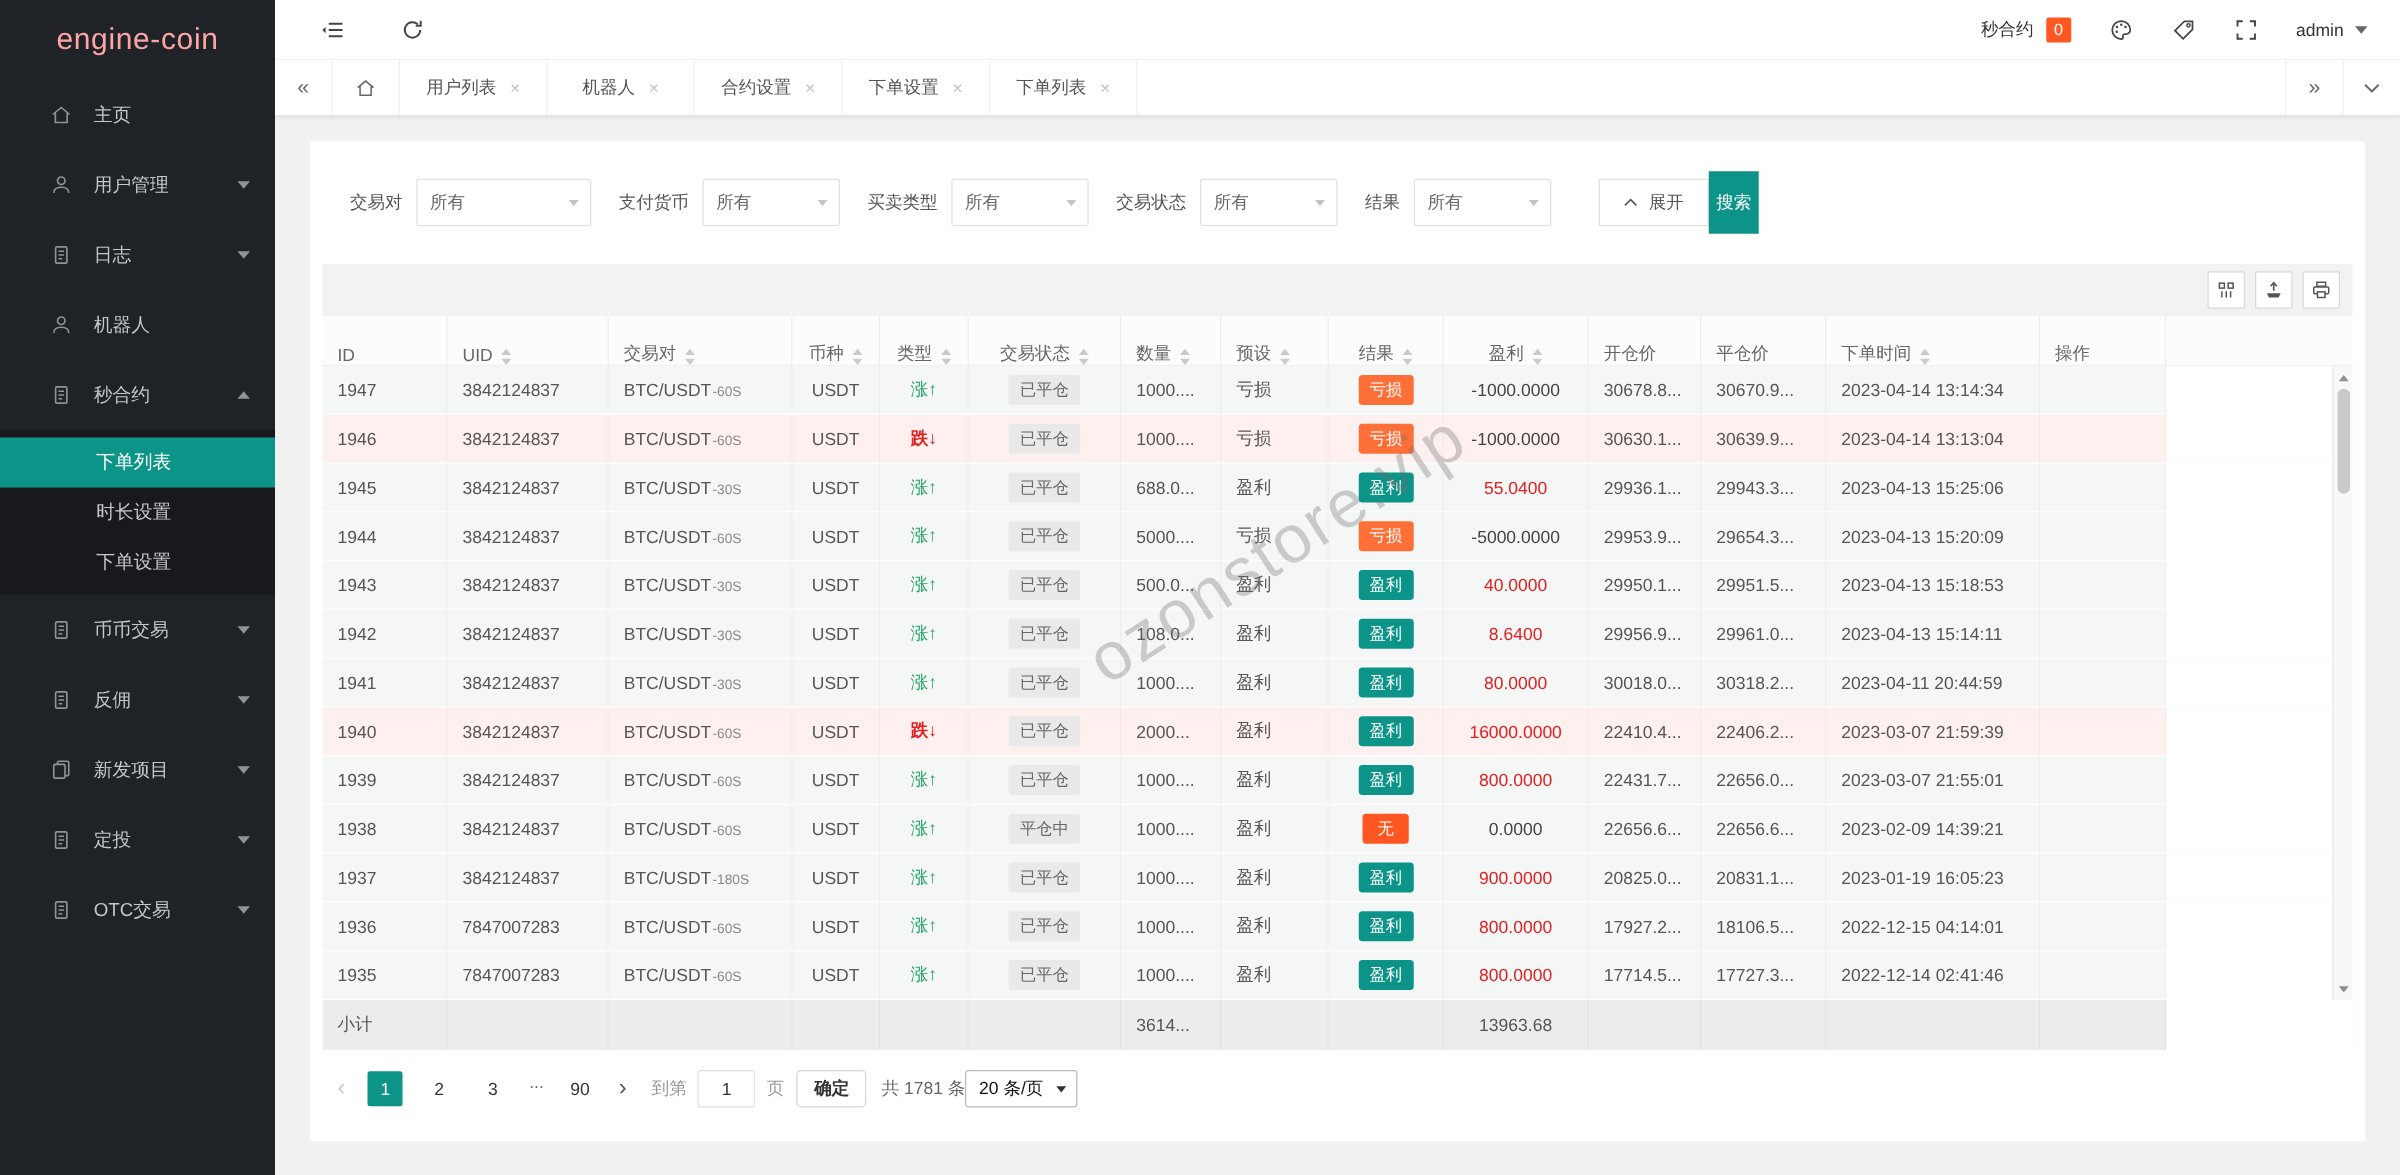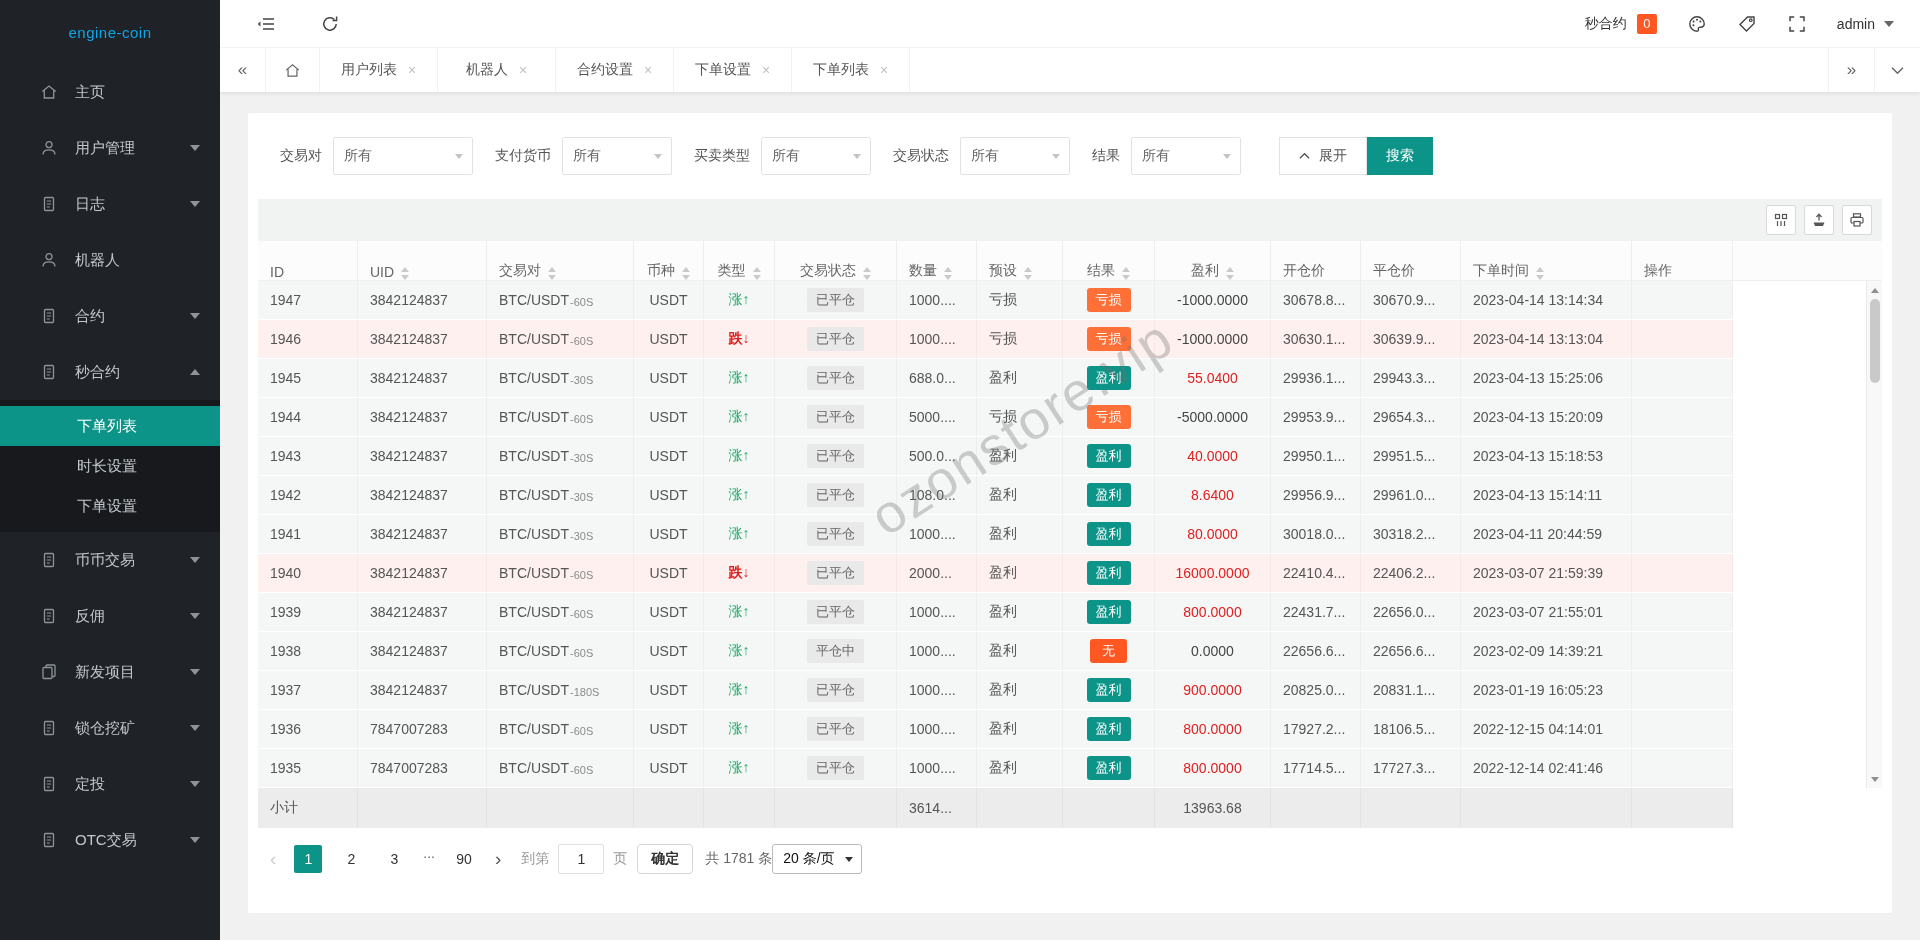--- a/index.html
+++ b/index.html
@@ -3,21 +3,21 @@
 <meta charset="utf-8">
 <style>
   *{box-sizing:border-box;margin:0;padding:0}
   html,body{width:1920px;height:940px;overflow:hidden}
   body{font-family:"Liberation Sans","DejaVu Sans",sans-serif;font-size:14px;color:#333;background:#f1f1f1}
   .icn{display:inline-flex;align-items:center;justify-content:center}
   .icn svg{width:100%;height:100%}
 
   
   .sidebar{position:fixed;left:0;top:0;bottom:0;width:220px;background:var(--sidebar-bg);z-index:10;overflow:hidden}
-  .logo{height:64px;display:flex;align-items:center;justify-content:center;color:#0ea5e9;font-size:15px;letter-spacing:.5px}
+  .logo{height:64px;display:flex;align-items:center;justify-content:center;color:#fca5a5;font-size:24px;letter-spacing:.5px}
   .side-item{height:56px;display:flex;align-items:center;padding:0 20px 0 40px;cursor:pointer;color:#c2c8cc;font-size:15px}
   .side-icn{width:18px;height:18px;margin-right:17px;color:#8d959b;flex:none}
   .side-label{flex:1}
   .caret{width:0;height:0;flex:none}
   .caret-down{border-left:5px solid transparent;border-right:5px solid transparent;border-top:6px solid #8d959b}
   .caret-up{border-left:5px solid transparent;border-right:5px solid transparent;border-bottom:6px solid #8d959b}
   .side-sub{background:var(--sidebar-sub-bg);padding:6px 0}
   .side-sub-item{height:40px;line-height:40px;padding-left:77px;font-size:15px;color:#c2c8cc;cursor:pointer}
   .side-sub-item.active{background:var(--accent);color:#fff}
 
@@ -46,21 +46,21 @@
 
   
   .filters{display:flex;align-items:center;margin-left:22px}
   .fgroup{display:flex;align-items:center;margin-right:22px}
   .flabel{color:#555;margin-right:11px;white-space:nowrap}
   .fselect{position:relative;width:110px;height:38px;border:1px solid #e2e2e2;border-radius:2px;background:#fff;display:flex;align-items:center;padding:0 24px 0 10px;color:#666;cursor:pointer}
   .fselect.wide{width:140px}
   .fselect .caret-down{position:absolute;right:9px;border-left-width:4px;border-right-width:4px;border-top:5px solid #c3c3c3}
   .btn-expand{height:38px;border:1px solid #e2e2e2;background:#fff;display:flex;align-items:center;gap:9px;padding:0 19px;color:#555;cursor:pointer;margin-left:16px;font-size:14px}
   .btn-expand .icn{width:11px;height:8px;color:#555}
-  .btn-search{height:38px;background:var(--accent);color:#fff;padding:0 19px;display:flex;align-items:center;cursor:pointer;border:none;font-size:14px}
+  .btn-search{height:50px;background:var(--accent);color:#fff;padding:0 6px;display:flex;align-items:center;cursor:pointer;border:none;font-size:14px}
 
   
   .table-wrap{margin-top:24px}
   .table-toolbar{height:42px;background:#f1f2f2;display:flex;align-items:center;justify-content:flex-end;gap:8px;padding-right:10px}
   .tool-btn{width:30px;height:30px;background:#fff;border:1px solid #d9d9d9;border-radius:2px;display:flex;align-items:center;justify-content:center;color:#555;cursor:pointer}
   .tool-btn .icn{width:16px;height:16px}
 
   .t-head{display:flex;height:40px;background:#fcfcfc;border-bottom:1px solid #efefef}
   .h-cell{display:flex;align-items:flex-end;padding-left:12px;color:#666;border-right:1px solid #ededed;white-space:nowrap;overflow:hidden}
   .h-cell.cc{justify-content:center;padding-left:0}
@@ -159,76 +159,56 @@
         </span>
         <span class="side-label">机器人</span>
       </div>
       <div class="side-item">
         <span class="icn side-icn">
           <svg viewBox="0 0 18 18">
             <rect x="4.5" y="2.5" width="9" height="13" rx="1" fill="none" stroke="currentColor" stroke-width="1.3"></rect>
             <path d="M6.8 6h4.4M6.8 9h4.4M6.8 12h3" stroke="currentColor" stroke-width="1.2"></path>
           </svg>
         </span>
-        <span class="side-label">合约</span>
-        <span class="caret caret-down"></span>
+        <span class="side-label">秒合约</span>
+        <span class="caret caret-up"></span>
+      </div>
+      <div class="side-sub">
+        <div class="side-sub-item active">下单列表</div>
+        <div class="side-sub-item">时长设置</div>
+        <div class="side-sub-item">下单设置</div>
       </div>
       <div class="side-item">
         <span class="icn side-icn">
           <svg viewBox="0 0 18 18">
             <rect x="4.5" y="2.5" width="9" height="13" rx="1" fill="none" stroke="currentColor" stroke-width="1.3"></rect>
             <path d="M6.8 6h4.4M6.8 9h4.4M6.8 12h3" stroke="currentColor" stroke-width="1.2"></path>
           </svg>
         </span>
-        <span class="side-label">秒合约</span>
-        <span class="caret caret-up"></span>
-      </div>
-      <div class="side-sub">
-        <div class="side-sub-item active">下单列表</div>
-        <div class="side-sub-item">时长设置</div>
-        <div class="side-sub-item">下单设置</div>
+        <span class="side-label">币币交易</span>
+        <span class="caret caret-down"></span>
       </div>
       <div class="side-item">
         <span class="icn side-icn">
           <svg viewBox="0 0 18 18">
             <rect x="4.5" y="2.5" width="9" height="13" rx="1" fill="none" stroke="currentColor" stroke-width="1.3"></rect>
             <path d="M6.8 6h4.4M6.8 9h4.4M6.8 12h3" stroke="currentColor" stroke-width="1.2"></path>
           </svg>
         </span>
-        <span class="side-label">币币交易</span>
-        <span class="caret caret-down"></span>
-      </div>
-      <div class="side-item">
-        <span class="icn side-icn">
-          <svg viewBox="0 0 18 18">
-            <rect x="4.5" y="2.5" width="9" height="13" rx="1" fill="none" stroke="currentColor" stroke-width="1.3"></rect>
-            <path d="M6.8 6h4.4M6.8 9h4.4M6.8 12h3" stroke="currentColor" stroke-width="1.2"></path>
-          </svg>
-        </span>
         <span class="side-label">反佣</span>
         <span class="caret caret-down"></span>
       </div>
       <div class="side-item">
         <span class="icn side-icn">
           <svg viewBox="0 0 18 18">
             <rect x="3" y="4.5" width="9" height="11" rx="1" fill="none" stroke="currentColor" stroke-width="1.3"></rect>
             <path d="M6 4.5V3a1 1 0 0 1 1-1h7a1 1 0 0 1 1 1v9.5a1 1 0 0 1-1 1h-2" fill="none" stroke="currentColor" stroke-width="1.3"></path>
           </svg>
         </span>
         <span class="side-label">新发项目</span>
-        <span class="caret caret-down"></span>
-      </div>
-      <div class="side-item">
-        <span class="icn side-icn">
-          <svg viewBox="0 0 18 18">
-            <rect x="4.5" y="2.5" width="9" height="13" rx="1" fill="none" stroke="currentColor" stroke-width="1.3"></rect>
-            <path d="M6.8 6h4.4M6.8 9h4.4M6.8 12h3" stroke="currentColor" stroke-width="1.2"></path>
-          </svg>
-        </span>
-        <span class="side-label">锁仓挖矿</span>
         <span class="caret caret-down"></span>
       </div>
       <div class="side-item">
         <span class="icn side-icn">
           <svg viewBox="0 0 18 18">
             <rect x="4.5" y="2.5" width="9" height="13" rx="1" fill="none" stroke="currentColor" stroke-width="1.3"></rect>
             <path d="M6.8 6h4.4M6.8 9h4.4M6.8 12h3" stroke="currentColor" stroke-width="1.2"></path>
           </svg>
         </span>
         <span class="side-label">定投</span>

